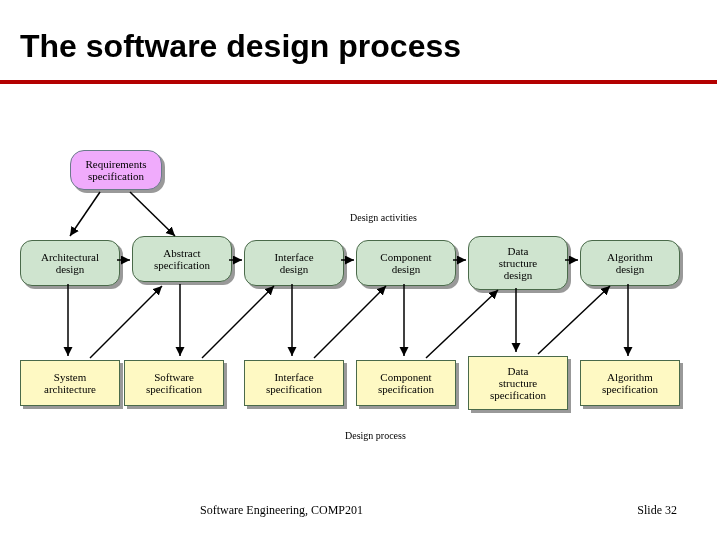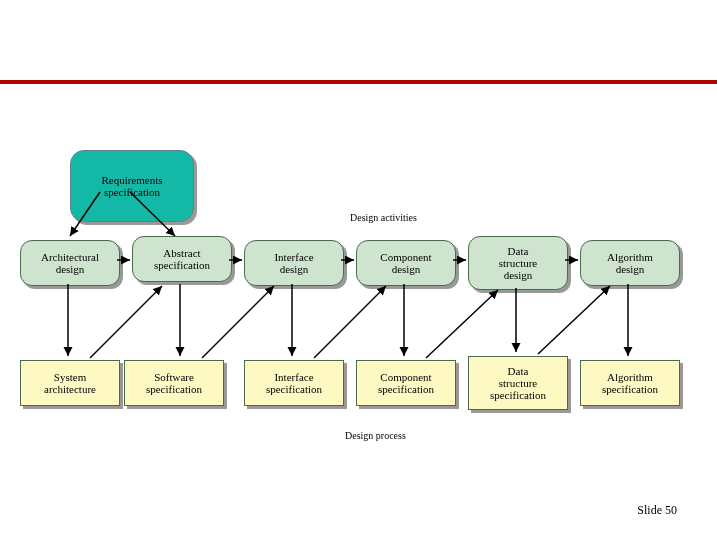--- a/index.html
+++ b/index.html
@@ -1,31 +1,32 @@
 <!DOCTYPE html>
 <html><head>
 <meta charset="utf-8">
 <style>
   html,body{margin:0;padding:0;width:717px;height:538px;background:#fff;font-family:"Times New Roman",Times,serif;color:#000}
   .slide{position:relative;width:717px;height:538px}
   .title{position:absolute;left:20px;top:28px;font-family:Arial,Helvetica,sans-serif;font-size:32px;font-weight:bold;color:#000}
   .redrule{position:absolute;left:0;top:80px;width:717px;height:4px;background:#b30000}
   .diagram{position:absolute;left:20px;top:150px;width:680px;height:310px}
   .lbl{position:absolute;font-size:10px;font-family:"Times New Roman",serif}
-  .input-box{position:absolute;background:#14b8a6;border:1px solid #6a7b8a;border-radius:14px;box-shadow:3px 3px 0 #999;font-size:11px;text-align:center;display:flex;align-items:center;justify-content:center;line-height:1.1;padding:16px}
+  .input-box{position:absolute;background:#f0abfc;border:1px solid #6a7b8a;border-radius:14px;box-shadow:3px 3px 0 #999;font-size:11px;text-align:center;display:flex;align-items:center;justify-content:center;line-height:1.1;padding:0}
   .act-box{position:absolute;background:#cfe4cf;border:1px solid #4a6a4a;border-radius:12px;box-shadow:3px 3px 0 #999;font-size:11px;text-align:center;display:flex;align-items:center;justify-content:center;line-height:1.1;padding:2px}
   .prod-box{position:absolute;background:#fef9c3;border:1px solid #4a6a4a;box-shadow:3px 3px 0 #999;font-size:11px;text-align:center;display:flex;align-items:center;justify-content:center;line-height:1.1;padding:2px}
   svg.arrows{position:absolute;left:0;top:0;width:680px;height:310px;pointer-events:none}
   .footer-left{position:absolute;left:200px;bottom:20px;font-size:12px;font-family:"Times New Roman",serif}
   .footer-right{position:absolute;right:40px;bottom:20px;font-size:12px;font-family:"Times New Roman",serif}
 </style>
 </head>
 <body>
 
 <div class="slide">
+  <div class="title">The software design process</div>
   <div class="redrule"></div>
 
   <div class="diagram">
 
     <div class="lbl" style="left:330px;top:62px">Design activities</div>
     <div class="lbl" style="left:325px;top:280px">Design process</div>
 
     <div class="input-box" style="left:50px;top:0;width:90px;height:38px">Requirements<br>specification</div>
 
     <div class="act-box" style="left:0px;  top:90px;width:94px;height:40px">Architectural<br>design</div>
@@ -66,16 +67,17 @@
       <line x1="608" y1="134" x2="608" y2="206" stroke="#000" stroke-width="1.5" marker-end="url(#ah)"></line>
 
       <line x1="70" y1="208" x2="142" y2="136" stroke="#000" stroke-width="1.5" marker-end="url(#ah)"></line>
       <line x1="182" y1="208" x2="254" y2="136" stroke="#000" stroke-width="1.5" marker-end="url(#ah)"></line>
       <line x1="294" y1="208" x2="366" y2="136" stroke="#000" stroke-width="1.5" marker-end="url(#ah)"></line>
       <line x1="406" y1="208" x2="478" y2="140" stroke="#000" stroke-width="1.5" marker-end="url(#ah)"></line>
       <line x1="518" y1="204" x2="590" y2="136" stroke="#000" stroke-width="1.5" marker-end="url(#ah)"></line>
     </svg>
   </div>
 
+  <div class="footer-left">Software Engineering, COMP201</div>
   <div class="footer-right">
-    <span>Slide </span><span>50</span>
+    <span>Slide </span><span>32</span>
   </div>
 </div>
 
 </body></html>

